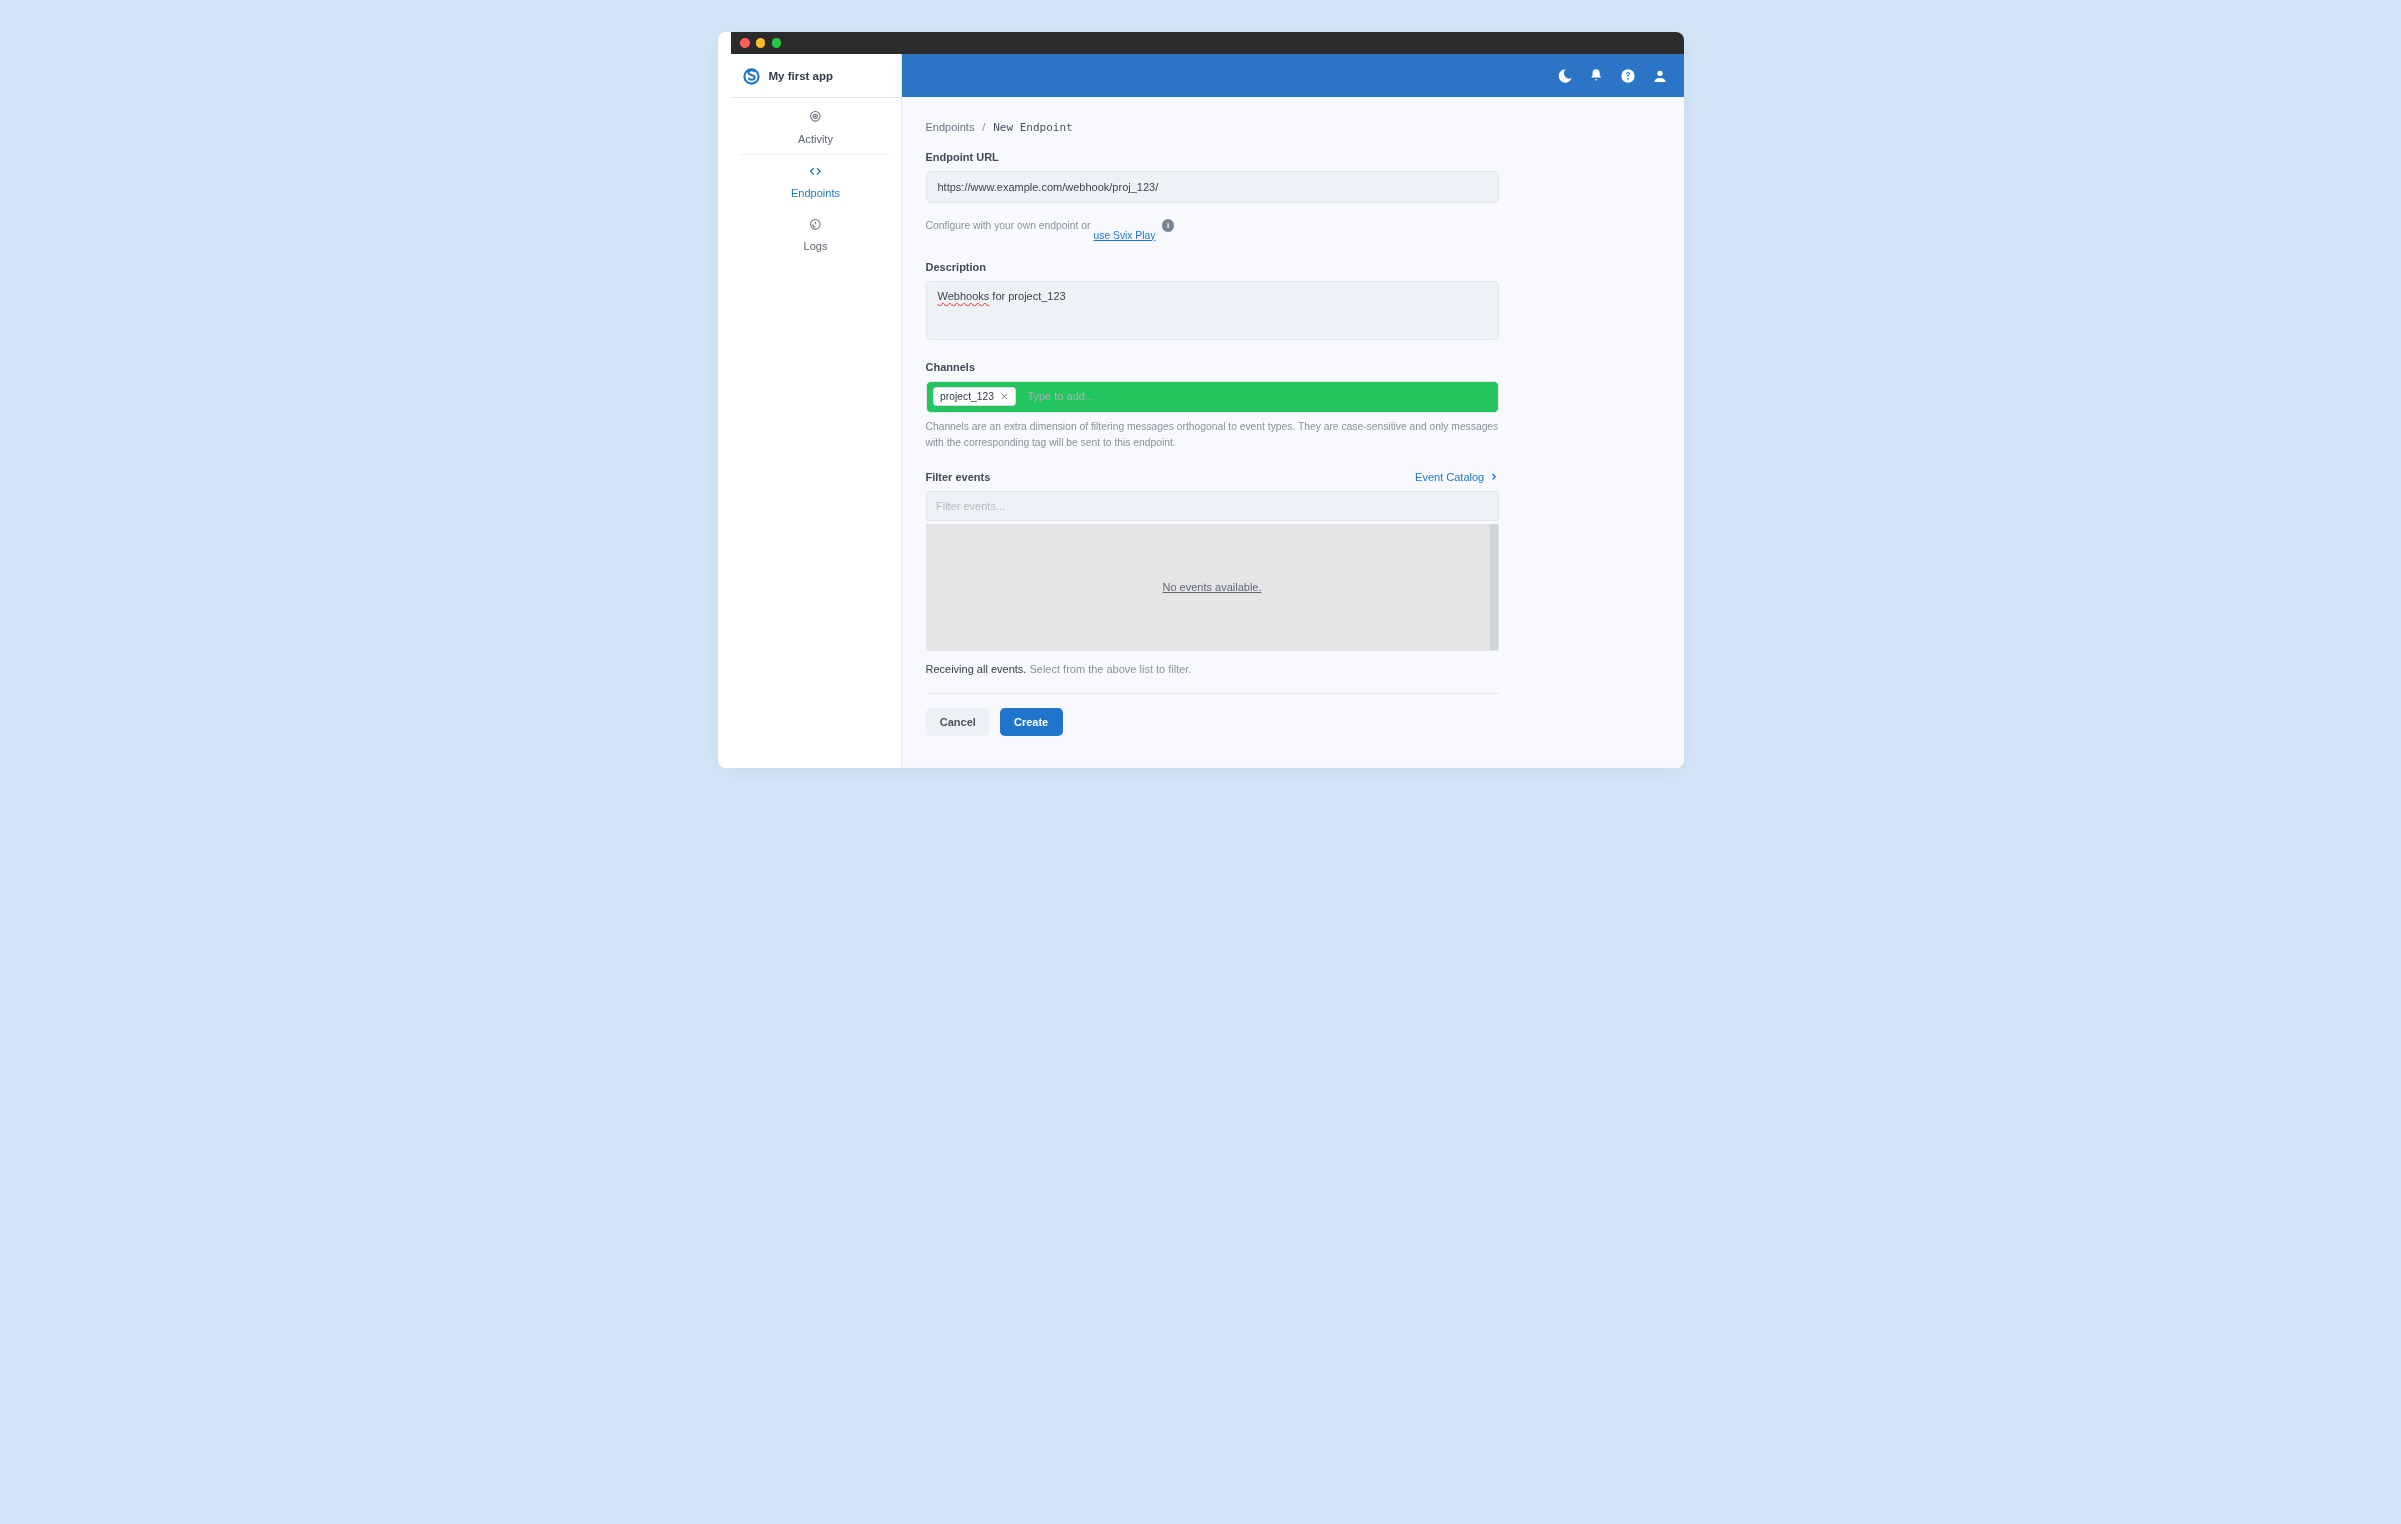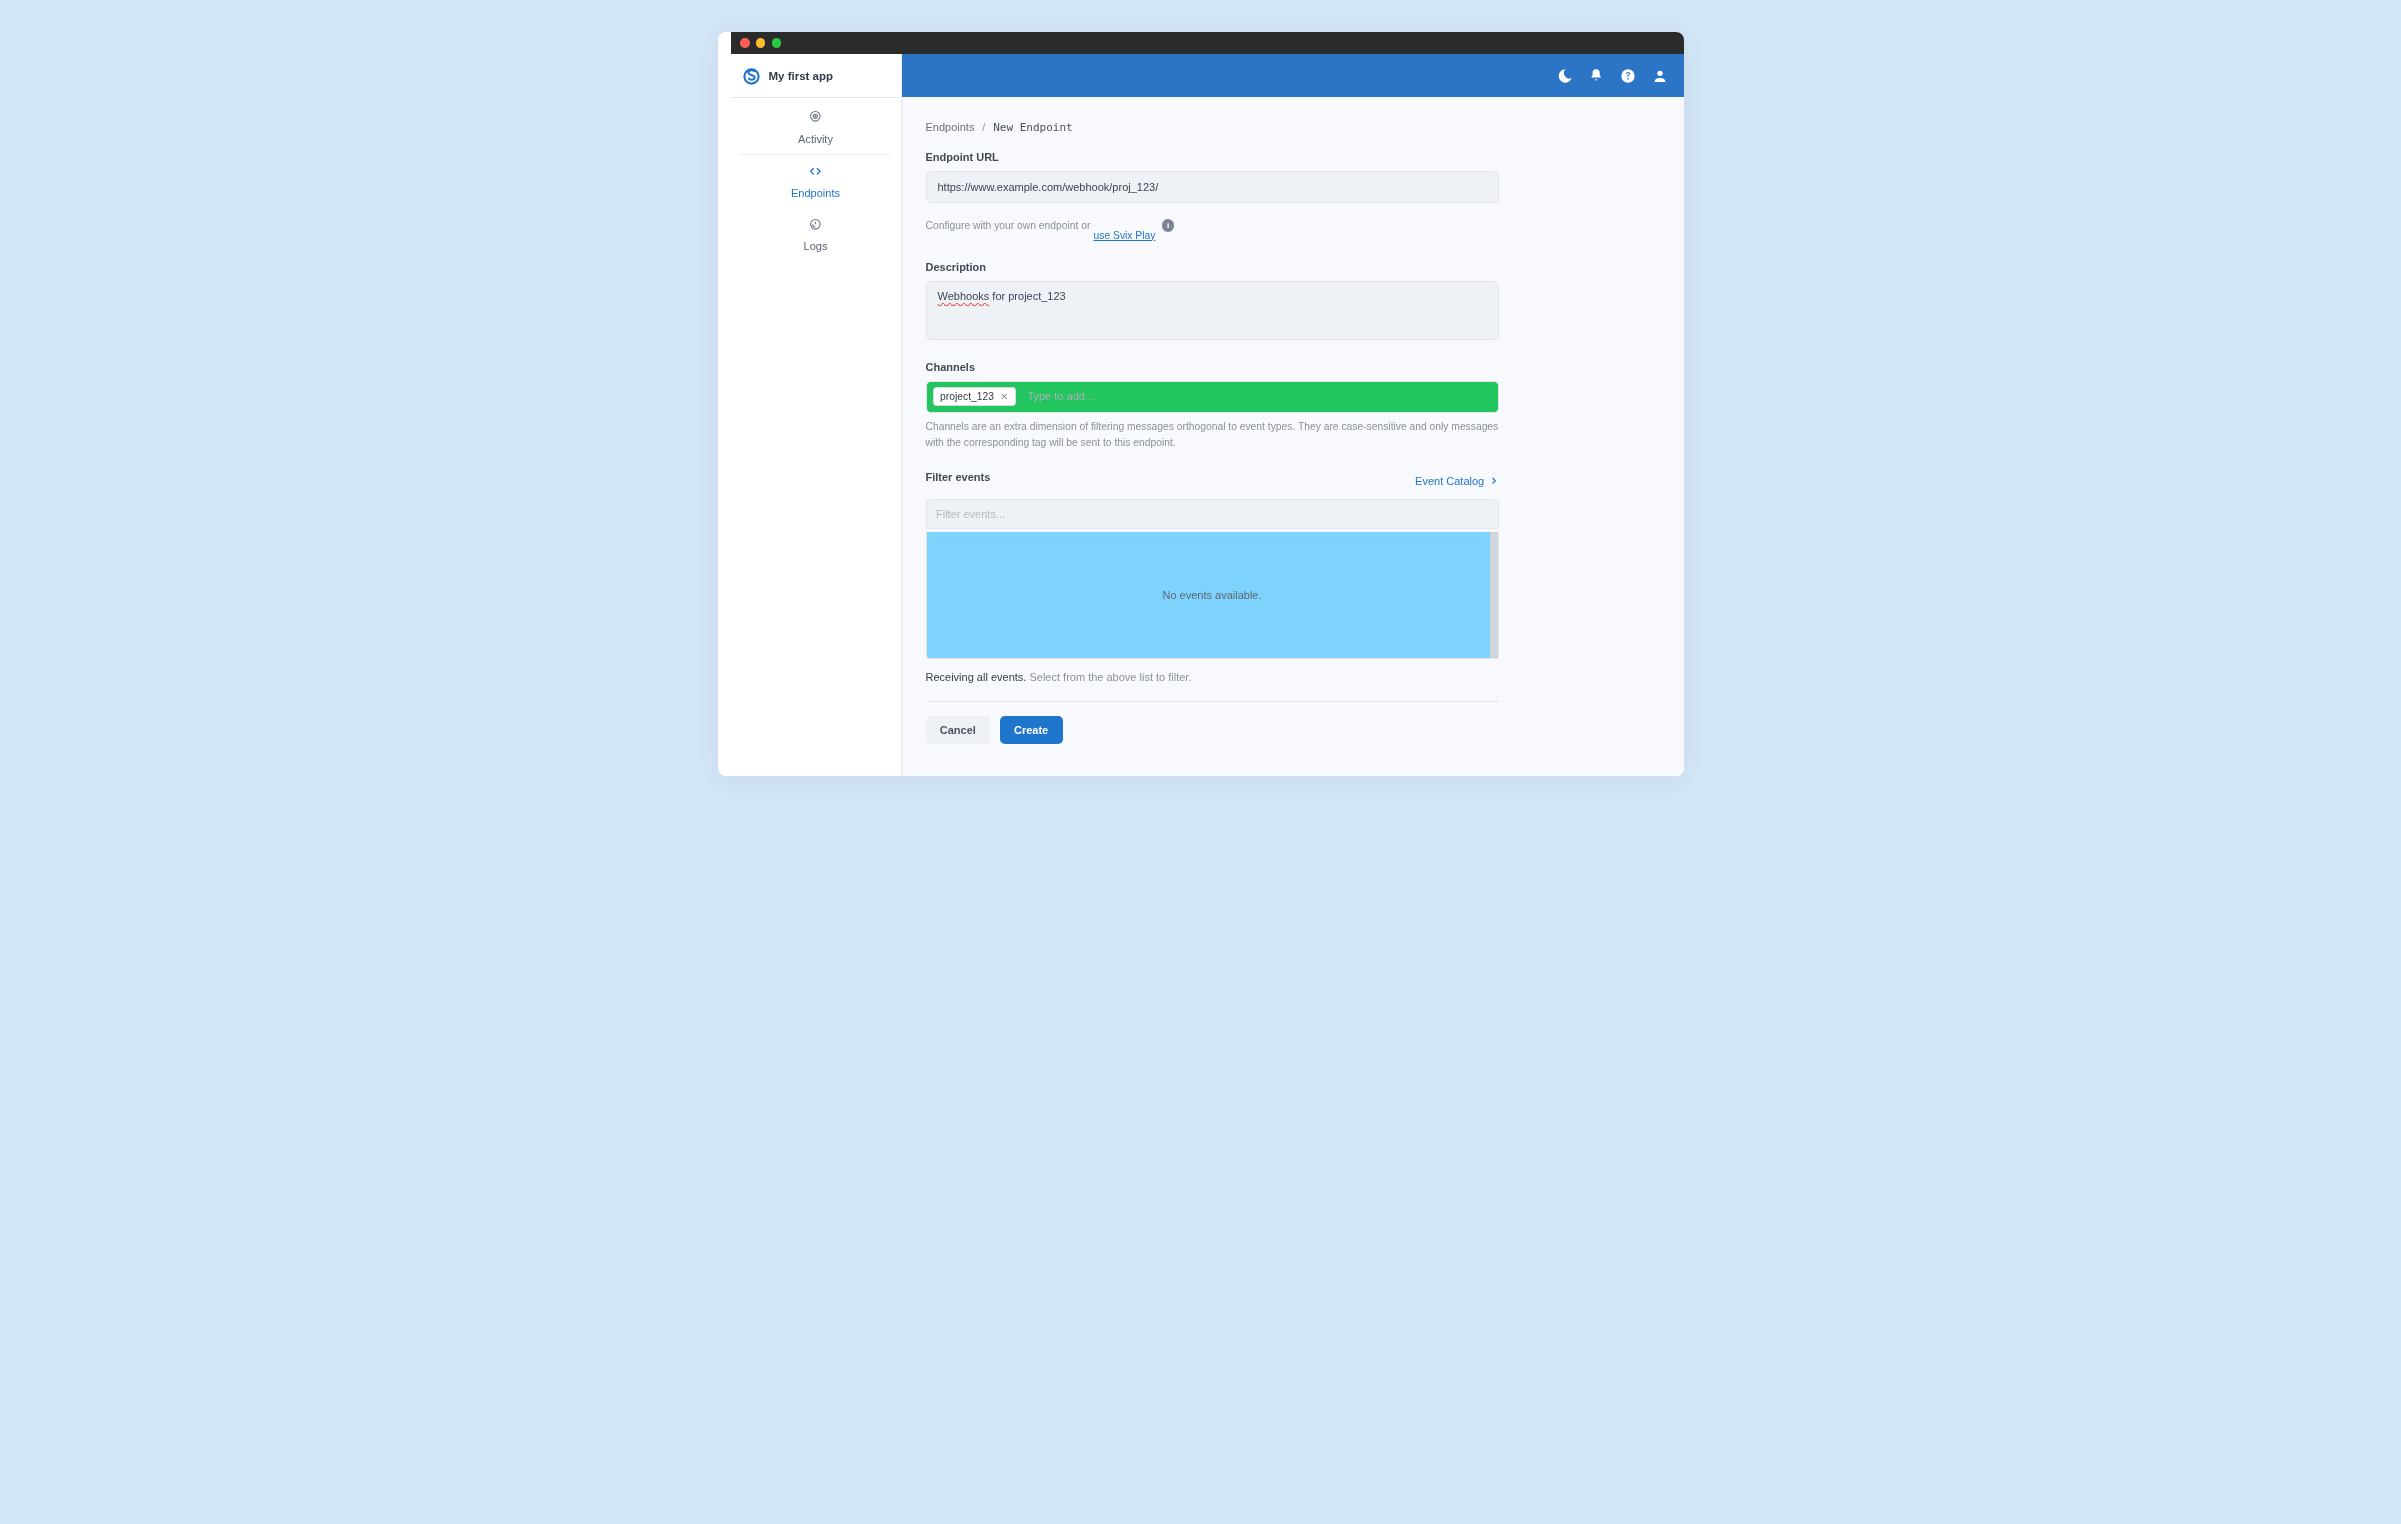--- a/index.html
+++ b/index.html
@@ -221,30 +221,31 @@
       padding: 4.8px 9.5px;
       border-radius: 3.2px 3.2px 0 0;
     }
     .filter-input {
       border: none; background: transparent;
       width: 100%; font-size: 11px;
       padding: 3.2px 0;
     }
     .filter-input::placeholder { color: #b4bac3; }
     .events-list {
-      background: #7dd3fc;
+      background: #e5e5e5;
       border: 0.8px solid #e2e6ec;
       border-top: 3.2px solid #f7f9fc;
       height: 130px;
       display: flex;
       align-items: center;
       justify-content: center;
       color: #5f6773;
       position: relative;
       border-radius: 0 0 3.2px 3.2px;
+      text-decoration: underline;
     }
     .events-list::after {
       content: '';
       position: absolute;
       right: 0; top: 0; bottom: 0;
       width: 8px;
       background: #d0d5dc;
     }
     .receiving-row {
       margin-top: 12.7px;
@@ -392,21 +393,21 @@
                   </svg>
               </span>
             </span>
             <input class="channels-input" placeholder="Type to add..." style="">
           </div>
           <div class="helper" style="line-height:1.5">Channels are an extra dimension of filtering messages orthogonal to event types. They are case-sensitive and only messages with the corresponding tag will be sent to this endpoint.</div>
 
           
           <div class="section-gap"></div>
           <div class="filter-header">
-            <div class="field-label" style="margin-bottom:8px">Filter events</div>
+            <div class="field-label" style="margin-bottom:0">Filter events</div>
             <span class="catalog-link">
               <span>Event Catalog</span>
               <svg width="9.5" height="9.5" viewBox="0 0 24 24" fill="none" stroke="currentColor" stroke-width="3">
                   <path d="M9 5l7 7-7 7"></path>
                 </svg>
             </span>
           </div>
           <div class="filter-input-wrap">
             <input class="filter-input" placeholder="Filter events..." style="">
           </div>

